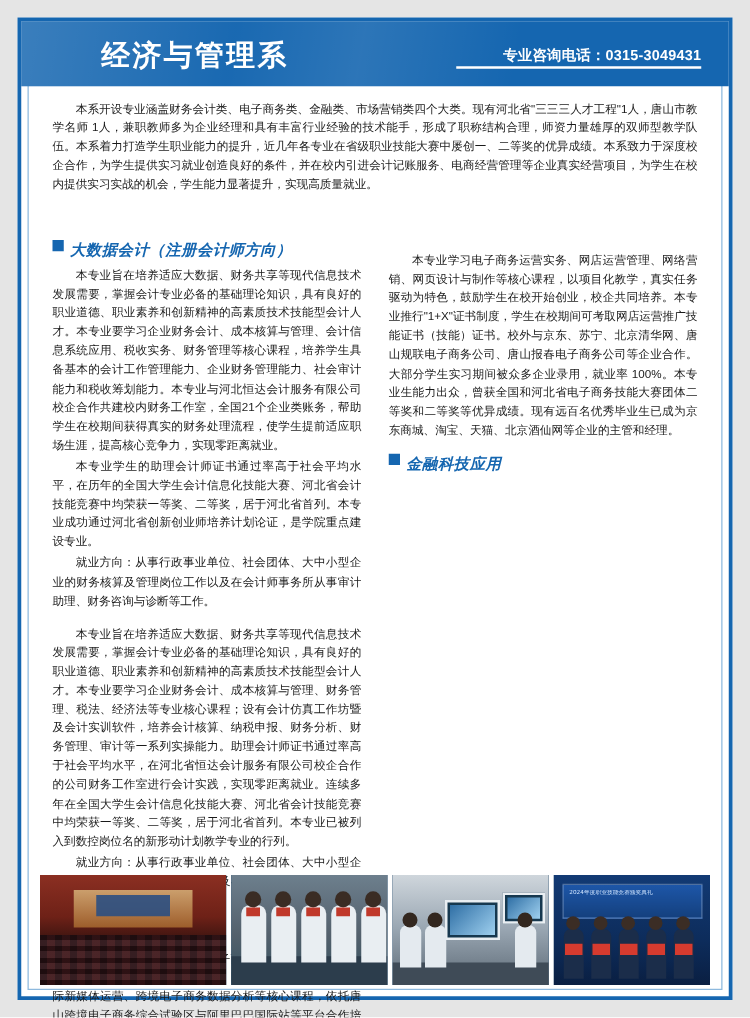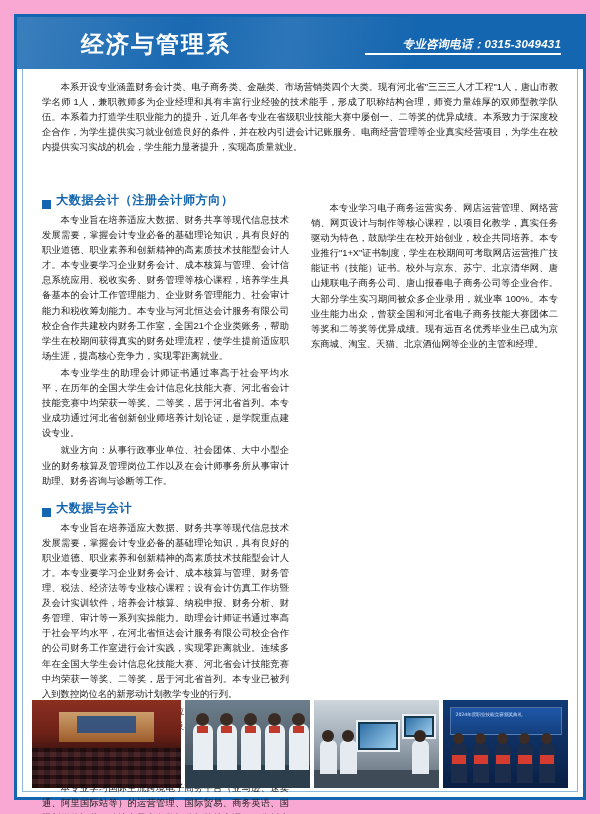--- a/index.html
+++ b/index.html
@@ -10,21 +10,21 @@
     width: 600px;
     height: 814px;
     background: #ffffff;
     font-family: "Liberation Sans", sans-serif;
     overflow: hidden;
   }
   .page {
     position: relative;
     width: 600px;
     height: 814px;
-    background: #f9a8d4;
+    background: #e5e5e5;
     box-sizing: border-box;
   }
   
   .frame {
     position: absolute;
     left: 14px;
     top: 14px;
     width: 572px;
     height: 786px;
     border: 3px solid #1566b0;
@@ -70,21 +70,20 @@
     font-family: "DejaVu Sans", "Liberation Sans", sans-serif;
   }
   .header .hotline {
     position: absolute;
     right: 22px;
     top: 20px;
     color: #ffffff;
     font-size: 11.5px;
     font-weight: bold;
     letter-spacing: 0.2px;
-    font-style: italic;
   }
   .header .hotline-underline {
     position: absolute;
     right: 22px;
     top: 36px;
     width: 196px;
     height: 2px;
     background: #ffffff;
   }
 
@@ -112,22 +111,23 @@
   .col {
     position: absolute;
     top: 0;
     width: 247px;
   }
   .col-left { left: 0; }
   .col-right { left: 269px; }
 
   .sec-head {
     display: flex;
-    align-items: flex-end;
+    align-items: flex-start;
     margin: 0 0 4px 0;
+    font-style: italic;
   }
   .sec-bullet {
     width: 9px;
     height: 9px;
     background: #1566b0;
     margin-right: 5px;
     flex: none;
   }
   .sec-title {
     color: #1566b0;
@@ -292,24 +292,20 @@
       <div class="sec-head">
         <span class="sec-bullet"></span>
         <span class="sec-title">大数据会计（注册会计师方向）</span>
       </div>
       <p class="para">本专业旨在培养适应大数据、财务共享等现代信息技术发展需要，掌握会计专业必备的基础理论知识，具有良好的职业道德、职业素养和创新精神的高素质技术技能型会计人才。本专业要学习企业财务会计、成本核算与管理、会计信息系统应用、税收实务、财务管理等核心课程，培养学生具备基本的会计工作管理能力、企业财务管理能力、社会审计能力和税收筹划能力。本专业与河北恒达会计服务有限公司校企合作共建校内财务工作室，全国21个企业类账务，帮助学生在校期间获得真实的财务处理流程，使学生提前适应职场生涯，提高核心竞争力，实现零距离就业。</p>
       <p class="para">本专业学生的助理会计师证书通过率高于社会平均水平，在历年的全国大学生会计信息化技能大赛、河北省会计技能竞赛中均荣获一等奖、二等奖，居于河北省首列。本专业成功通过河北省创新创业师培养计划论证，是学院重点建设专业。</p>
       <p class="para">就业方向：从事行政事业单位、社会团体、大中小型企业的财务核算及管理岗位工作以及在会计师事务所从事审计助理、财务咨询与诊断等工作。</p>
 
       <div class="block-gap"></div>
 
-      <div class="sec-head">
-        <span class="sec-bullet"></span>
-        <span class="sec-title">大数据与会计</span>
-      </div>
       <p class="para">本专业旨在培养适应大数据、财务共享等现代信息技术发展需要，掌握会计专业必备的基础理论知识，具有良好的职业道德、职业素养和创新精神的高素质技术技能型会计人才。本专业要学习企业财务会计、成本核算与管理、财务管理、税法、经济法等专业核心课程；设有会计仿真工作坊暨及会计实训软件，培养会计核算、纳税申报、财务分析、财务管理、审计等一系列实操能力。助理会计师证书通过率高于社会平均水平，在河北省恒达会计服务有限公司校企合作的公司财务工作室进行会计实践，实现零距离就业。连续多年在全国大学生会计信息化技能大赛、河北省会计技能竞赛中均荣获一等奖、二等奖，居于河北省首列。本专业已被列入到数控岗位名的新形动计划教学专业的行列。</p>
       <p class="para">就业方向：从事行政事业单位、社会团体、大中小型企业的财务核算及管理岗位工作以及在会计师事务所从事审计助理、财务咨询与诊断等工作。</p>
 
       <div class="block-gap"></div>
 
       <div class="sec-head">
         <span class="sec-bullet"></span>
         <span class="sec-title">跨境电子商务</span>
       </div>
       <p class="para">本专业学习国际主流跨境电子商务平台（亚马逊、速卖通、阿里国际站等）的运营管理、国际贸易、商务英语、国际新媒体运营、跨境电子商务数据分析等核心课程，依托唐山跨境电子商务综合试验区与阿里巴巴国际站等平台合作培养学生跨境电子商务技能，为京津冀地区多家电子商务企业合作接收实习就业。本专业在校期间可考下全国统一考试，考取中国国际贸易学会的外贸业务员从业资格证书。毕业后从事电商企业、外贸企业的跨境电子商务渠道运营工作，社会需求大，认可度高，发展空间大，待遇优厚。本专业学生连续六年在全国及河北省"互联网+国际贸易"、"跨境电子商务技能"竞赛中获得团体一等奖、二等奖。</p>
@@ -318,20 +314,24 @@
 
     <div class="col col-right">
 
 
       <div class="block-gap"></div>
 
       <p class="para">本专业学习电子商务运营实务、网店运营管理、网络营销、网页设计与制作等核心课程，以项目化教学，真实任务驱动为特色，鼓励学生在校开始创业，校企共同培养。本专业推行"1+X"证书制度，学生在校期间可考取网店运营推广技能证书（技能）证书。校外与京东、苏宁、北京清华网、唐山规联电子商务公司、唐山报春电子商务公司等企业合作。大部分学生实习期间被众多企业录用，就业率 100%。本专业生能力出众，曾获全国和河北省电子商务技能大赛团体二等奖和二等奖等优异成绩。现有远百名优秀毕业生已成为京东商城、淘宝、天猫、北京酒仙网等企业的主管和经理。</p>
 
       <div class="block-gap"></div>
 
+      <div class="sec-head">
+        <span class="sec-bullet"></span>
+        <span class="sec-title">金融科技应用</span>
+      </div>
 
     </div>
 
   </div>
 
   <div class="photos">
 
     <div class="photo p1">
       <div class="hall-bg"></div>
       <div class="stage"></div>

